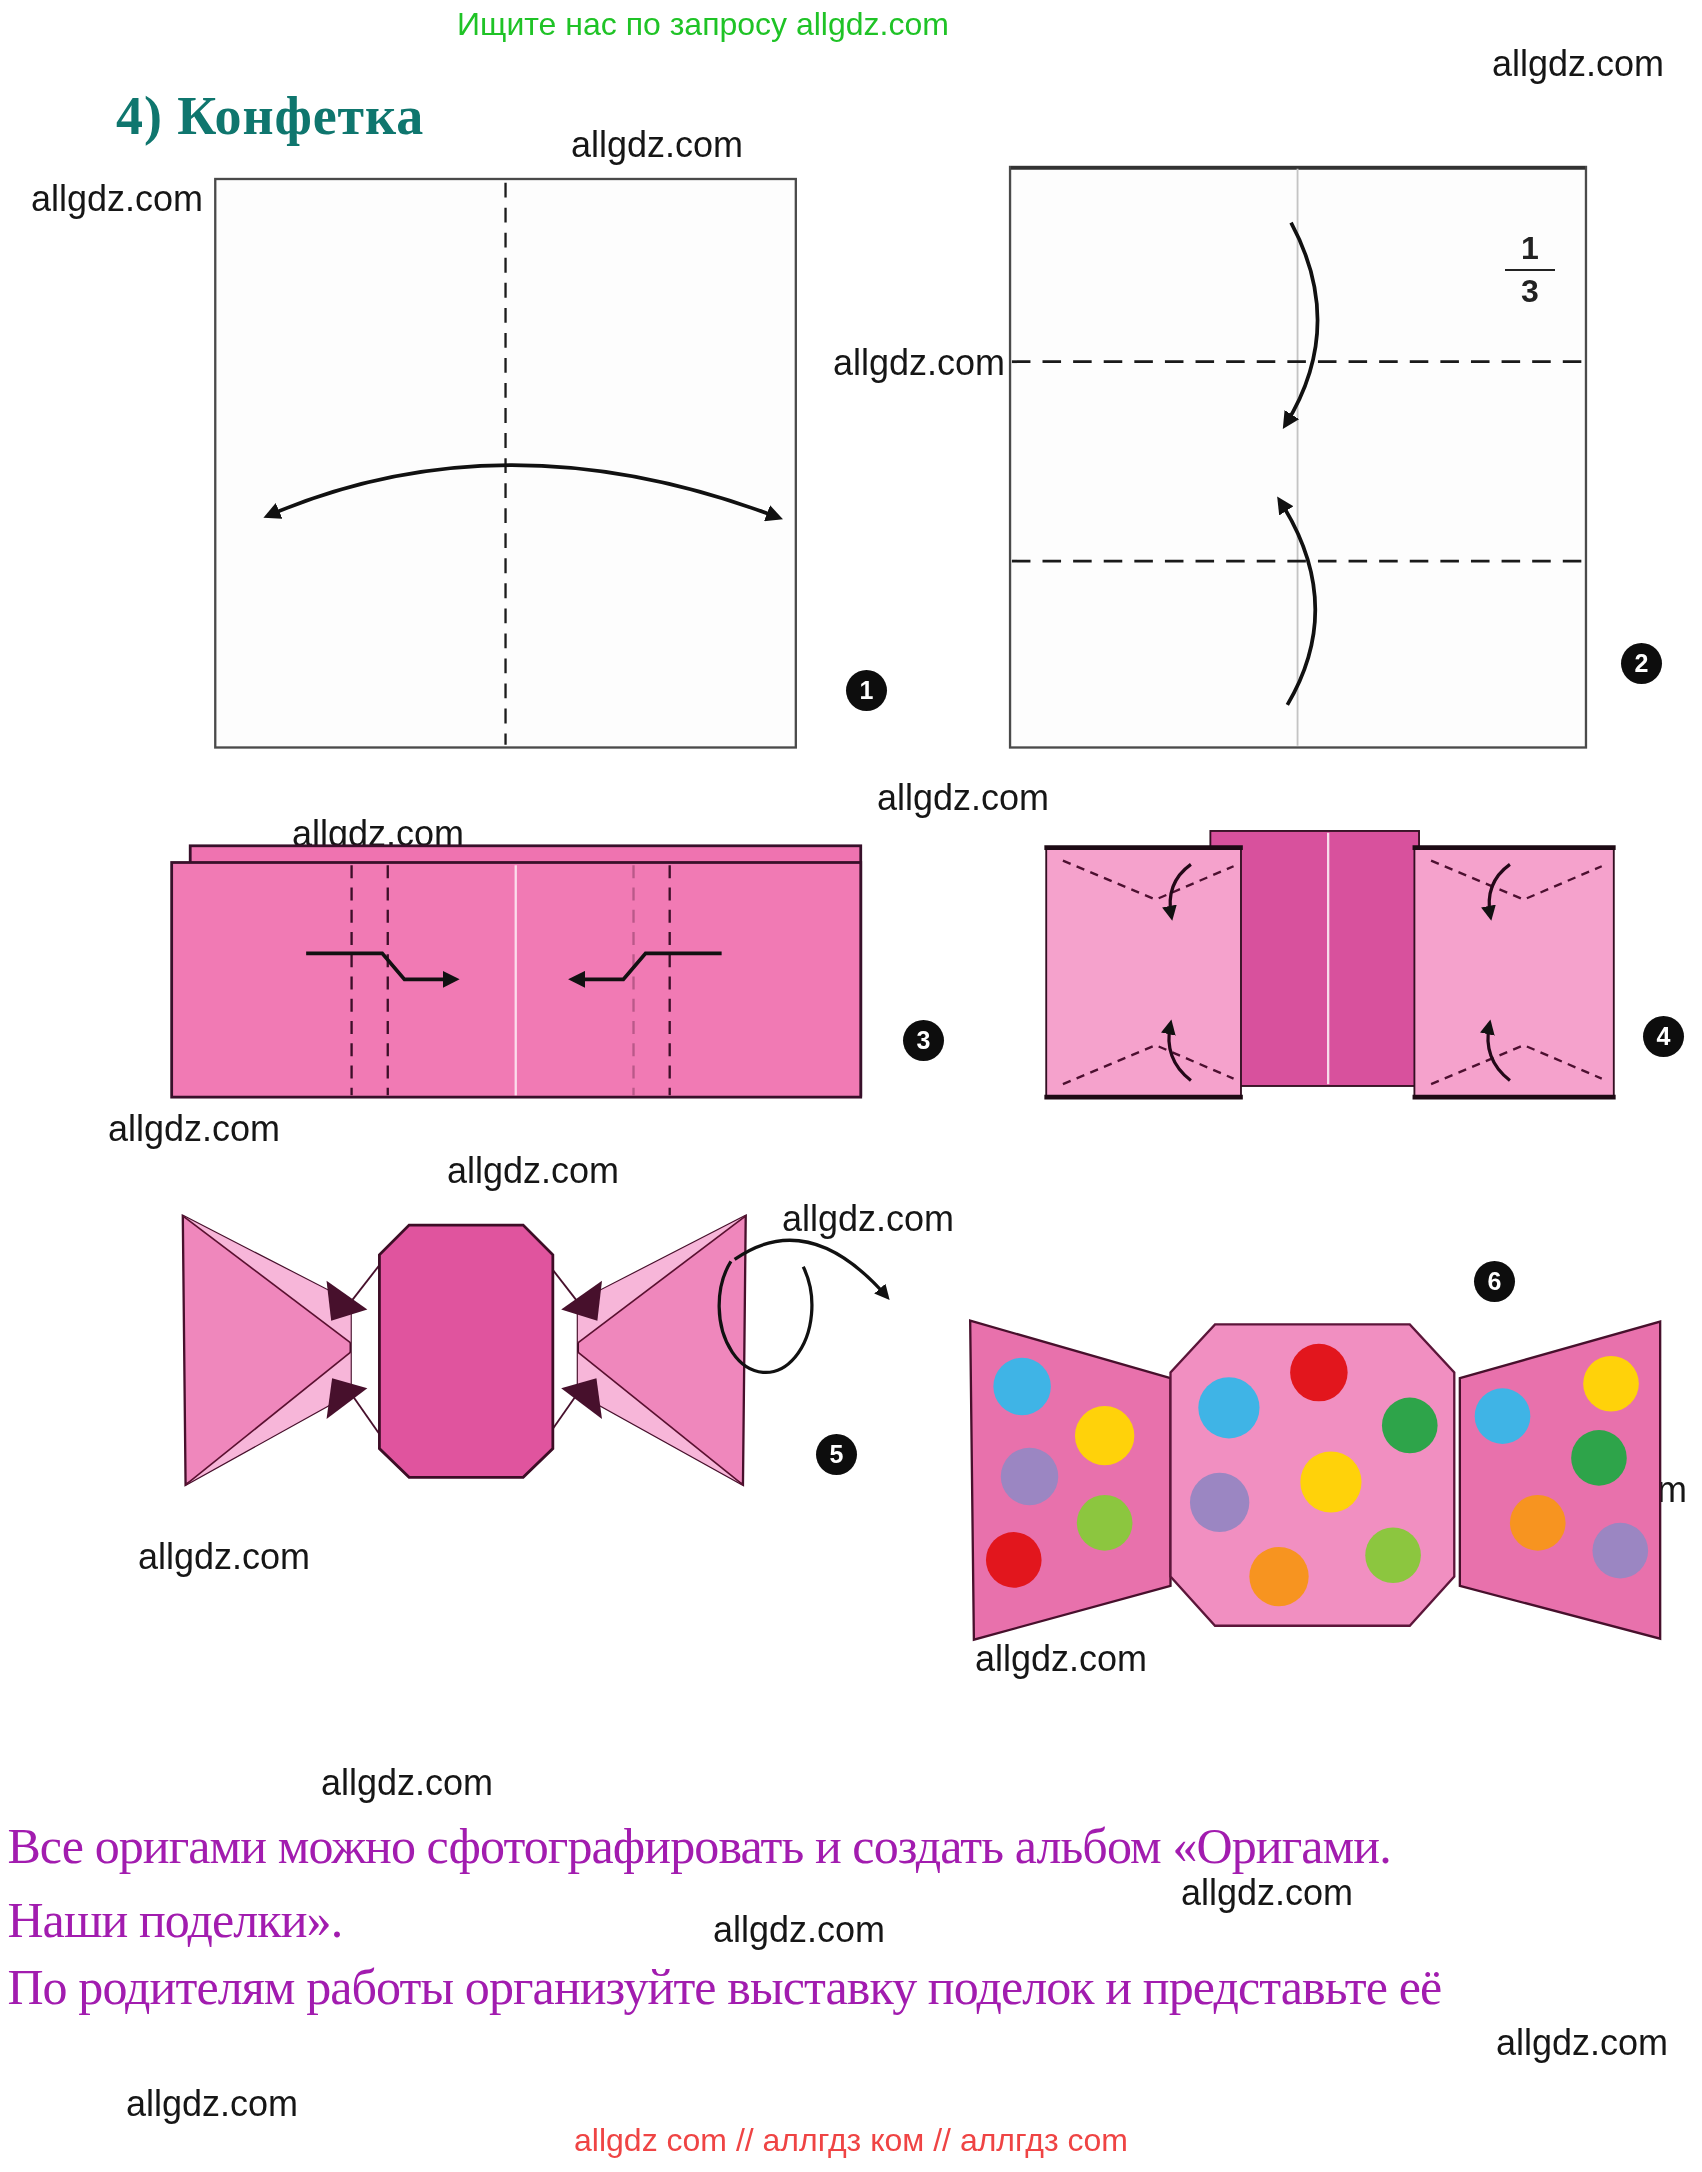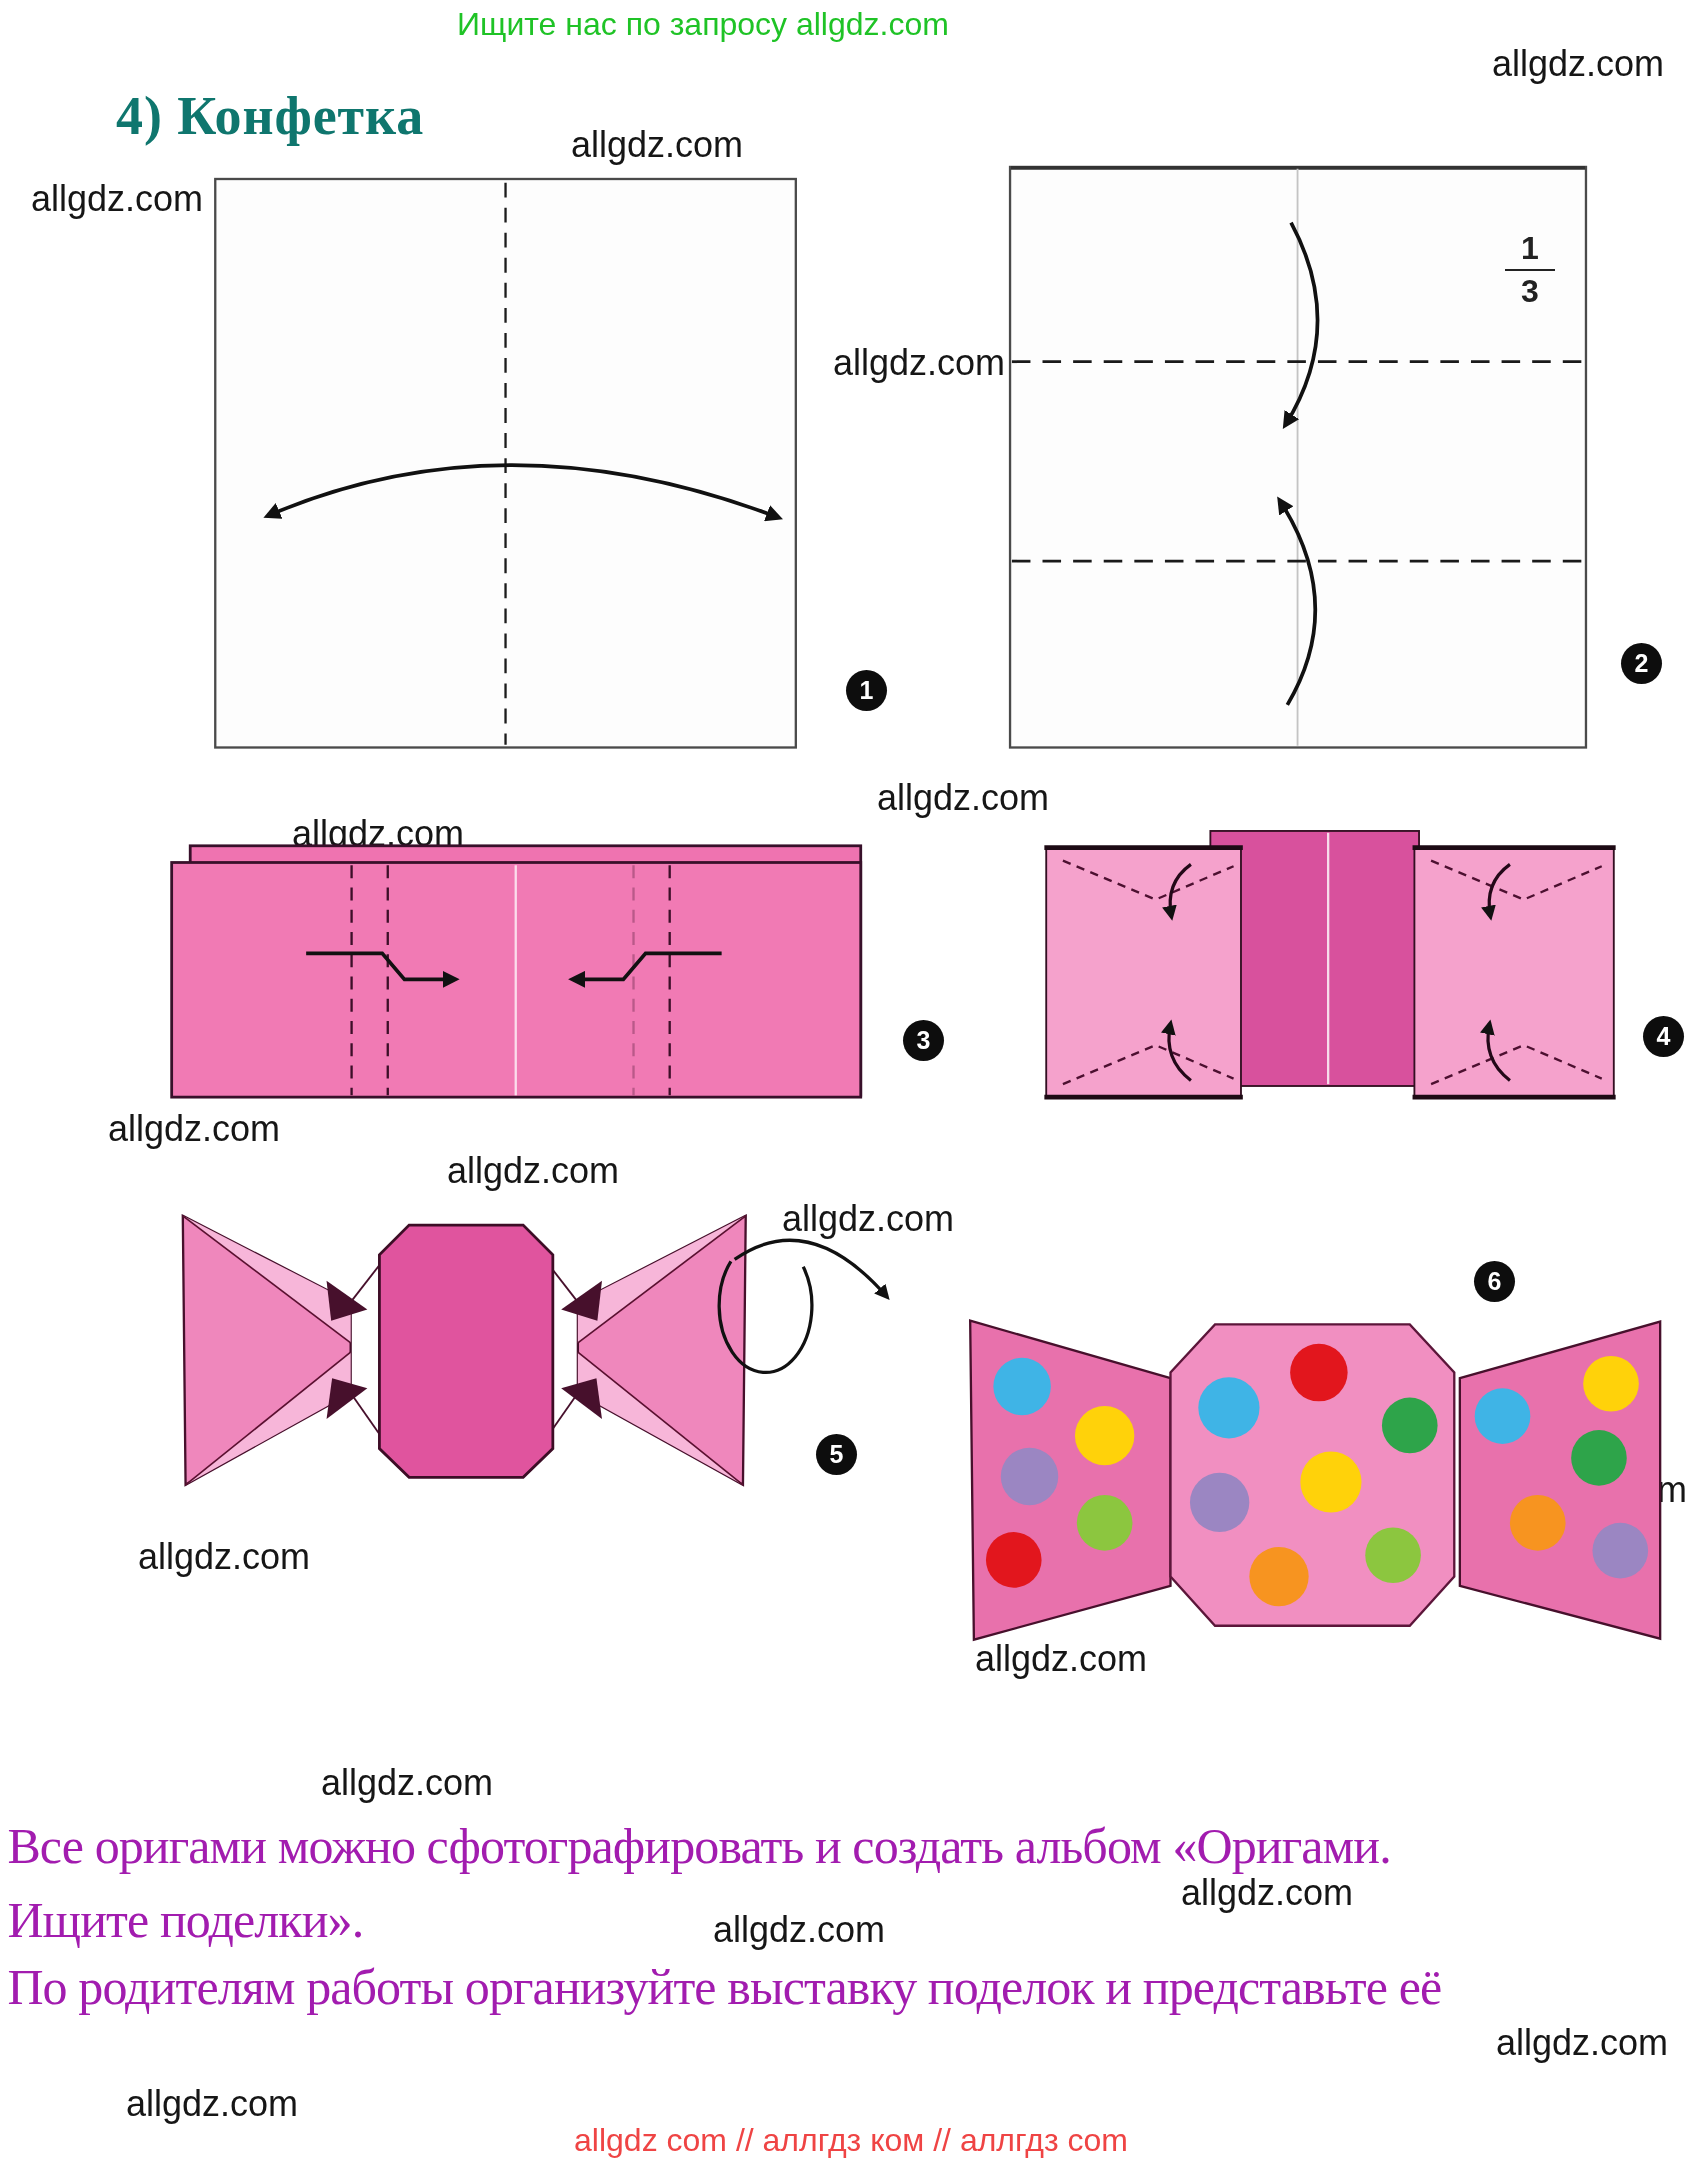--- a/index.html
+++ b/index.html
@@ -181,20 +181,20 @@
 
 <div class="badge" style="left:846px;top:670px;">1</div>
 <div class="badge" style="left:1621px;top:643px;">2</div>
 <div class="badge" style="left:903px;top:1020px;">3</div>
 <div class="badge" style="left:1643px;top:1016px;">4</div>
 <div class="badge" style="left:816px;top:1434px;">5</div>
 <div class="badge" style="left:1474px;top:1261px;">6</div>
 
 <div class="para" style="top:1809px;">
   <div>Все оригами можно сфотографировать и создать альбом «Оригами.</div>
-  <div>Ищите поделки».</div>
+  <div>Наши поделки».</div>
 </div>
 <div class="para" style="top:1950px;">
   <div>По родителям работы организуйте выставку поделок и представьте её</div>
 </div>
 
 <div class="footer-line">allgdz com  //  аллгдз ком  //  аллгдз com</div>
 
 
 </body></html>

